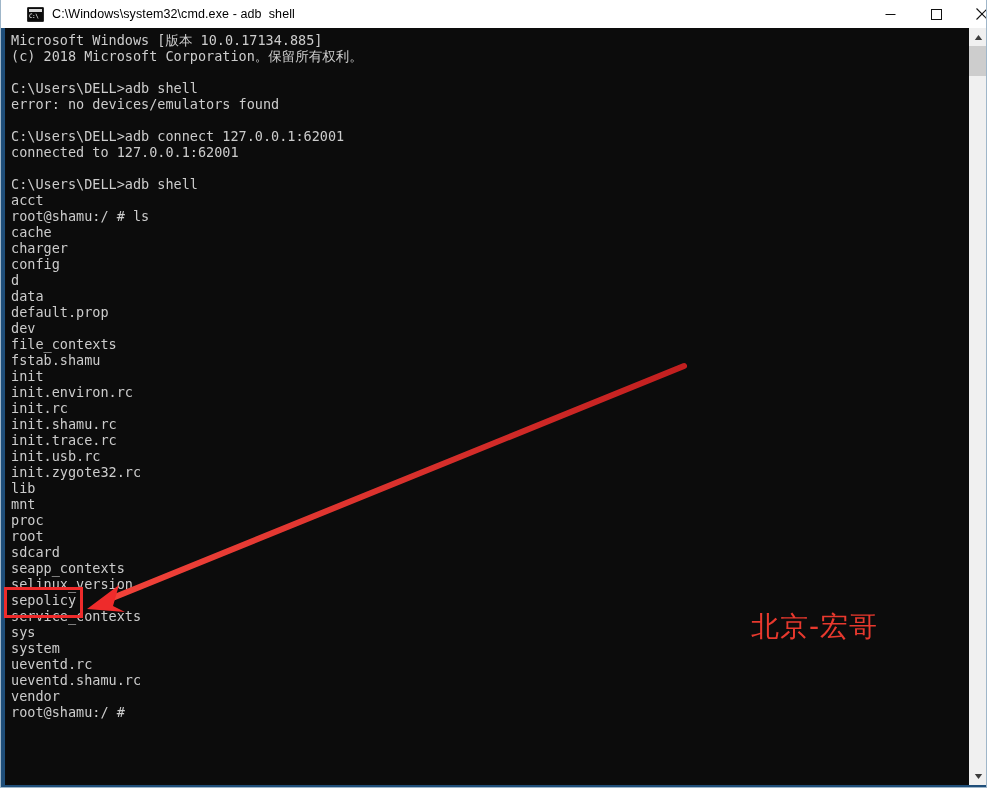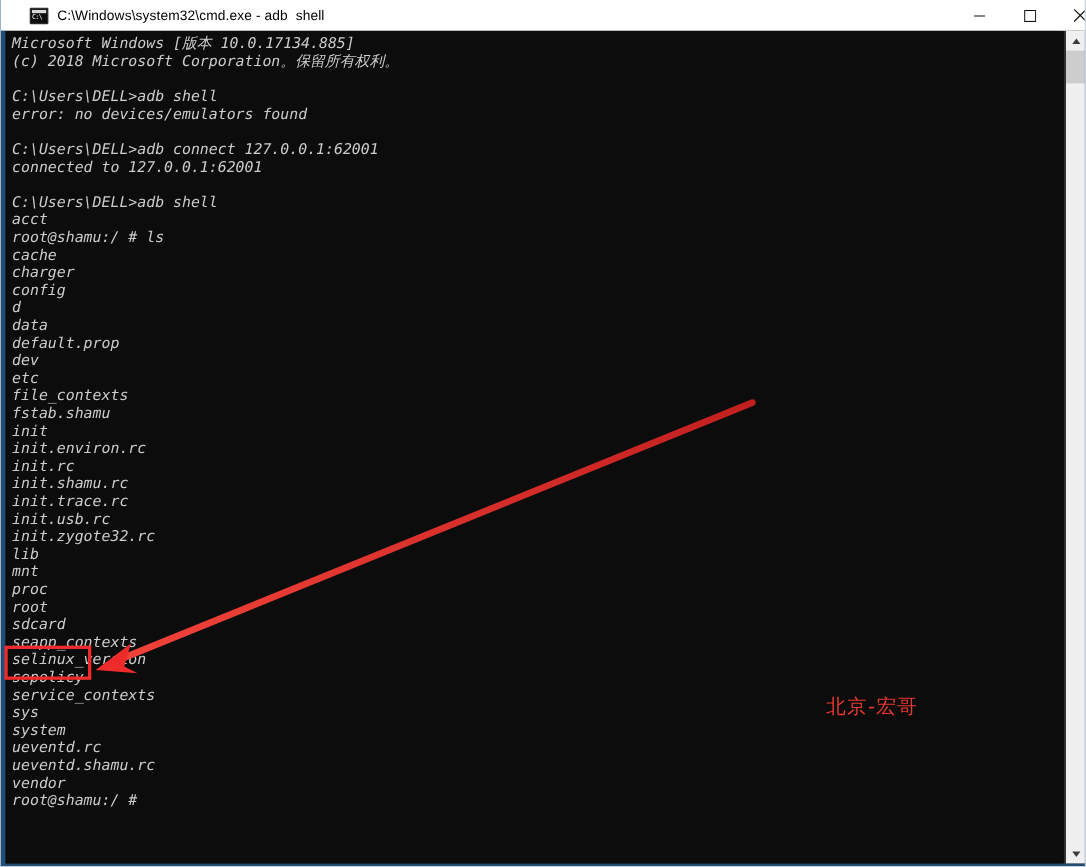--- a/index.html
+++ b/index.html
@@ -112,21 +112,20 @@
   .console {
     position: absolute;
     left: 0;
     top: 0;
     right: 23px;
     bottom: 0;
     background: #0c0c0c;
     overflow: hidden;
     padding: 4px 0 4px 6px;
     box-sizing: border-box;
-    font-style: italic;
   }
   .cline {
     font-family: "DejaVu Sans Mono", monospace;
     font-size: 13.5px;
     line-height: 16px;
     color: #cccccc;
     white-space: pre;
     height: 16px;
   }
   .cline.blank { color: transparent; }
@@ -181,23 +180,23 @@
     left: 3px;
     top: 587px;
     width: 79px;
     height: 31px;
     border: 3px solid #ee2b2b;
     box-sizing: border-box;
   }
   .watermark {
     position: absolute;
     left: 750px;
-    top: 628px;
+    top: 612px;
     font-family: "DejaVu Sans", sans-serif;
-    font-size: 18px;
+    font-size: 28px;
     line-height: 30px;
     color: #e8392e;
     letter-spacing: 1px;
     white-space: pre;
   }
 </style>
 </head>
 <body>
 
 <div class="window">
@@ -244,21 +243,20 @@
         <div class="cline">C:\Users\DELL&gt;adb shell</div>
         <div class="cline">acct</div>
         <div class="cline">root@shamu:/ # ls</div>
         <div class="cline">cache</div>
         <div class="cline">charger</div>
         <div class="cline">config</div>
         <div class="cline">d</div>
         <div class="cline">data</div>
         <div class="cline">default.prop</div>
         <div class="cline">dev</div>
-        <div class="cline">etc</div>
         <div class="cline">file_contexts</div>
         <div class="cline">fstab.shamu</div>
         <div class="cline">init</div>
         <div class="cline">init.environ.rc</div>
         <div class="cline">init.rc</div>
         <div class="cline">init.shamu.rc</div>
         <div class="cline">init.trace.rc</div>
         <div class="cline">init.usb.rc</div>
         <div class="cline">init.zygote32.rc</div>
         <div class="cline">lib</div>

